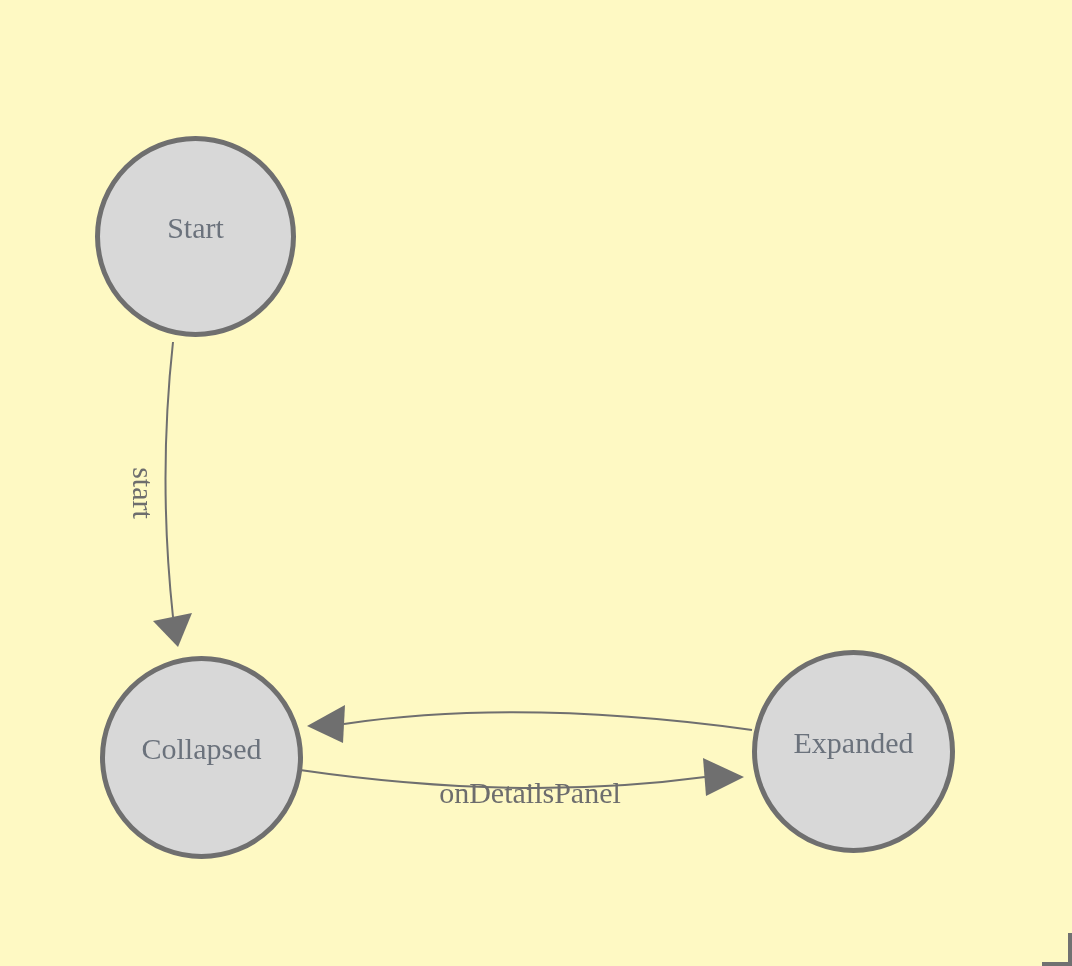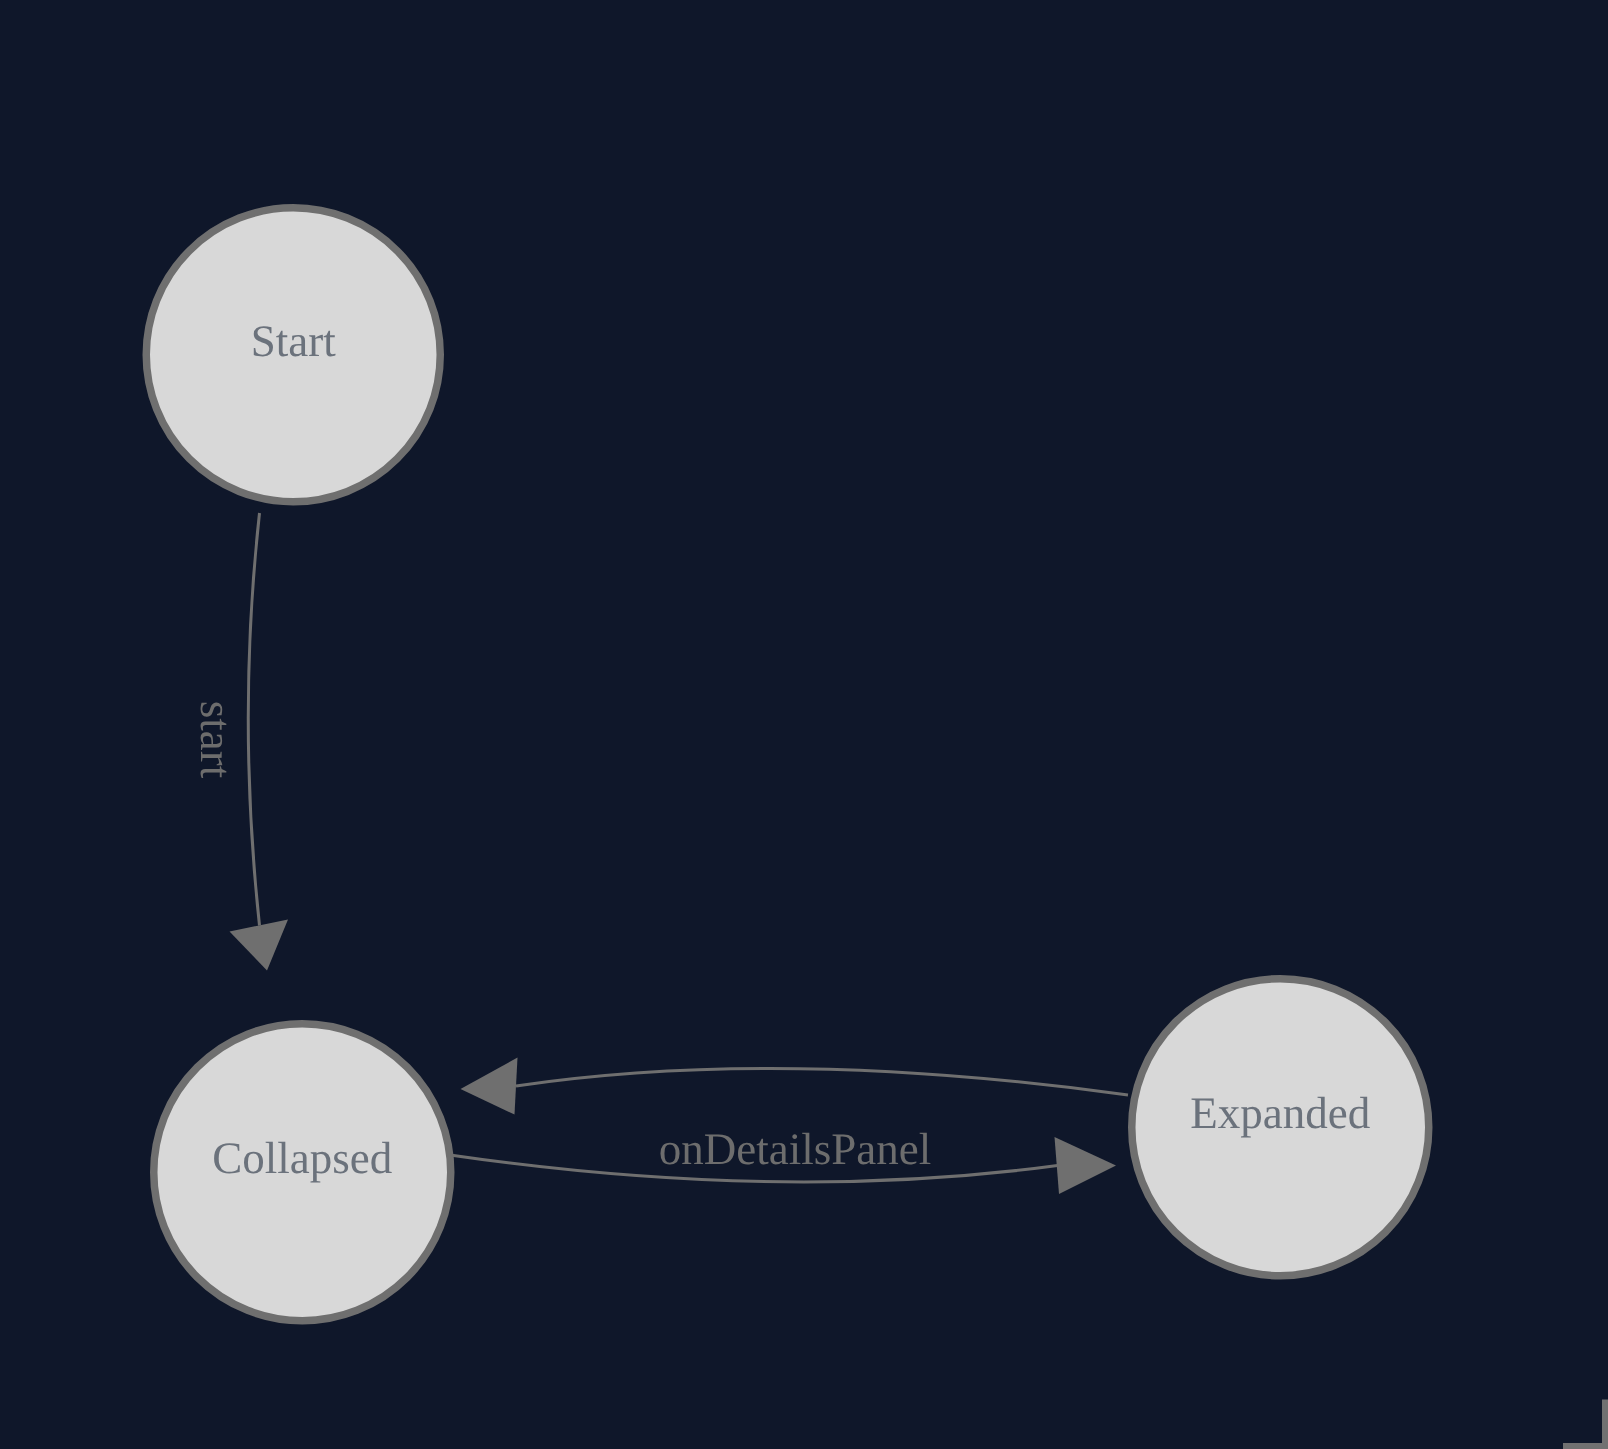--- a/index.html
+++ b/index.html
@@ -4,21 +4,21 @@
 <style>
   html, body {
     margin: 0;
     padding: 0;
     background: #ffffff;
   }
   #canvas {
     position: relative;
     width: 1072px;
     height: 966px;
-    background: #0f172a;
+    background: #fef9c3;
     overflow: hidden;
     font-family: "Liberation Serif", "DejaVu Serif", serif;
   }
   #edge-layer {
     position: absolute;
     left: 0;
     top: 0;
     width: 1072px;
     height: 966px;
   }
@@ -43,38 +43,38 @@
   }
   .node-label {
     color: #6b727c;
     font-size: 30px;
     line-height: 1;
     transform: translateY(-9px);
     white-space: nowrap;
     user-select: none;
   }
   #node-start     { left: 95px;  top: 136px; width: 201px; height: 201px; }
-  #node-collapsed { left: 100px; top: 680px; width: 203px; height: 203px; }
+  #node-collapsed { left: 100px; top: 656px; width: 203px; height: 203px; }
   #node-expanded  { left: 752px; top: 650px; width: 203px; height: 203px; }
   .edge-label {
     position: absolute;
     color: #6d6d6d;
     font-size: 30px;
     line-height: 1;
     white-space: nowrap;
     transform: translate(-50%, -50%);
     user-select: none;
   }
   #edge-label-start {
     left: 143px;
     top: 493px;
     transform: translate(-50%, -50%) rotate(90deg);
   }
   #edge-label-close { left: 530px; top: 688px; }
-  #edge-label-open  { left: 530px; top: 767px; }
+  #edge-label-open  { left: 530px; top: 793px; }
   #corner-mark {
     position: absolute;
     right: 0;
     bottom: 0;
     width: 26px;
     height: 29px;
     border-right: 4px solid #717171;
     border-bottom: 4px solid #717171;
   }
 </style>

